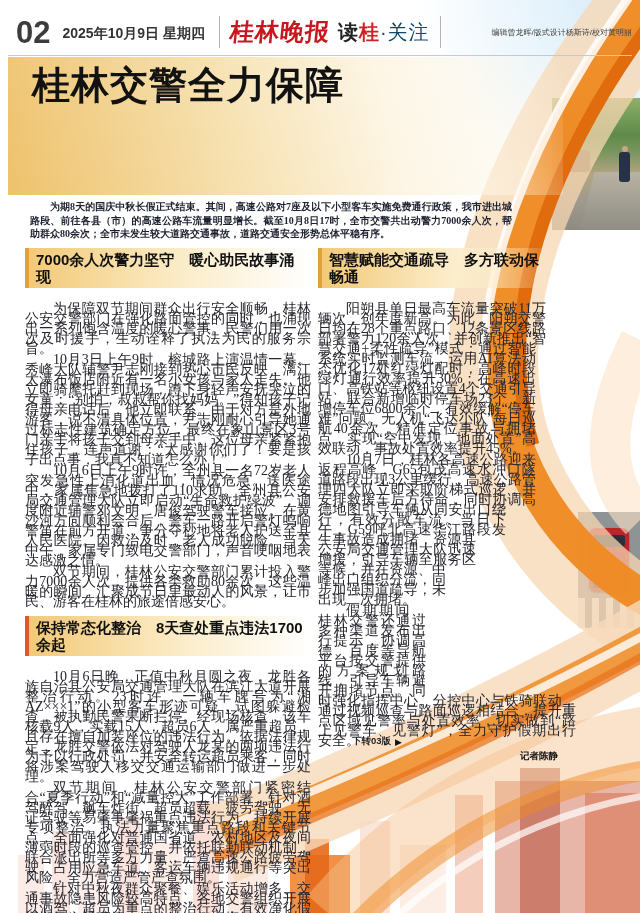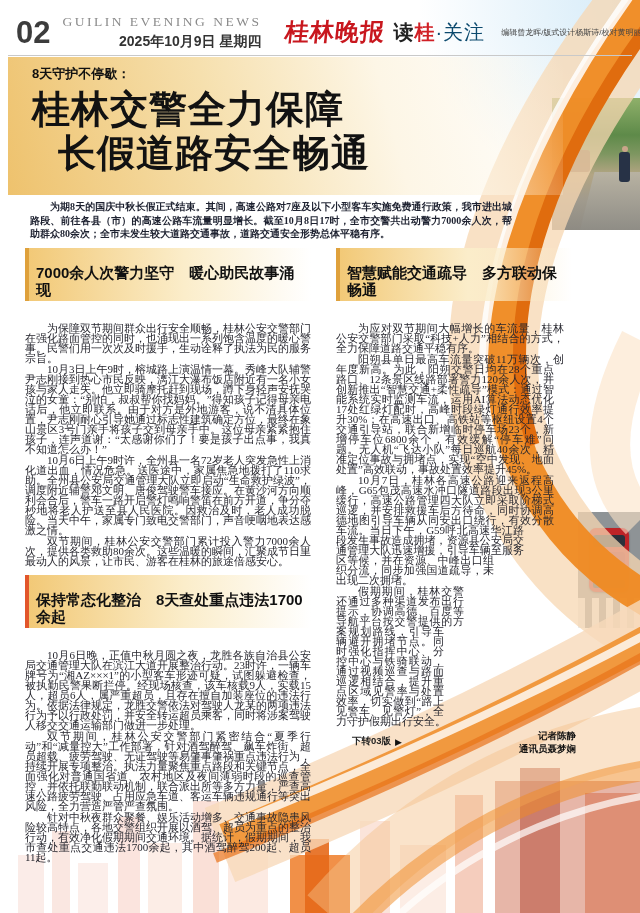--- a/index.html
+++ b/index.html
@@ -47,25 +47,25 @@
   .hl{font-size:38px;line-height:44px;font-weight:900;color:#121212;letter-spacing:1px;margin:0;}
   .hl.l2{margin-left:26px;}
   
   .lead{position:absolute;left:30px;top:200px;width:482px;z-index:3;
         font-family:"Liberation Serif","DejaVu Serif",serif;
         font-size:10px;line-height:13.5px;font-weight:bold;color:#1d2130;
         text-align:justify;text-indent:2em;margin:0;}
   
   .col{position:absolute;top:248px;z-index:3;}
   .col-left{left:25px;width:286px;}
-  .col-right{left:336px;width:258px;}
-  .sec-title{font-size:15px;font-weight:900;color:#101010;line-height:17px;padding:16px 6px 3px 7px;margin:0 0 22px 0;
+  .col-right{left:318px;width:258px;}
+  .sec-title{font-size:15px;font-weight:900;color:#101010;line-height:17px;padding:3px 6px 3px 7px;margin:0 0 16px 0;
      background:linear-gradient(to right,#f2c977 0%,#fbedca 55%,rgba(255,253,247,0) 100%);}
   .sec-title.gap{margin-top:9px;}
-  .bp{font-family:"Liberation Serif","DejaVu Serif",serif;font-size:11px;line-height:10px;color:#26262e;
+  .bp{font-family:"Liberation Serif","DejaVu Serif",serif;font-size:14px;line-height:10px;color:#26262e;
       text-align:justify;text-indent:2em;margin:0 0 1px 0;}
   .wrap-steps .step{float:right;clear:right;}
   .byline{font-family:"Liberation Serif","DejaVu Serif",serif;font-size:9.5px;font-weight:bold;color:#111;
           text-align:right;margin:4px 18px 10px 0;line-height:13px;}
   .turn-note{position:absolute;left:352px;top:735px;z-index:3;font-size:9.5px;font-weight:bold;color:#222;
              display:flex;align-items:center;gap:4px;}
   .turn-note .tri{font-size:9px;color:#111;}
 </style>
 </head>
 <body>
@@ -118,35 +118,32 @@
     <path d="M 230,825 C 400,757 570,680 730,588" stroke="#ffffff" stroke-width="8" fill="none" opacity="0.8"></path>
     <path d="M 215,858 C 385,790 555,712 715,615" stroke="#e8721a" stroke-width="10" fill="none" opacity="0.7"></path>
     <path d="M 330,915 C 430,800 560,740 700,730" stroke="#f5c18a" stroke-width="60" fill="none" opacity="0.45"></path>
     <path d="M 360,920 C 460,820 580,770 700,765" stroke="#ef8a22" stroke-width="20" fill="none" opacity="0.5"></path>
     <path d="M 395,918 C 480,840 590,795 700,790" stroke="#ffffff" stroke-width="7" fill="none" opacity="0.7"></path>
   </svg>
 
   <div class="masthead">
     <div class="mh-num">02</div>
     <div class="mh-en">
-      <div class="en">GUILIN EVENING NEWS</div>
       <div class="dt">2025年10月9日 星期四</div>
     </div>
     <div class="mh-div"></div>
     <div class="mh-logo">桂林晚报</div>
     <div class="mh-read"><span>读</span><span class="red">桂</span><span class="light">·关注</span></div>
     <div class="mh-div"></div>
     <div class="mh-credits">编辑曾龙晖/版式设计杨斯诗/校对黄明丽</div>
   </div>
   <div class="mh-rule"></div>
 
   <div class="headline-area">
-    <div class="kicker">8天守护不停歇：</div>
     <div class="hl">桂林交警全力保障</div>
-    <div class="hl l2">长假道路安全畅通</div>
   </div>
 
   <p class="lead">为期8天的国庆中秋长假正式结束。其间，高速公路对7座及以下小型客车实施免费通行政策，我市进出城路段、前往各县（市）的高速公路车流量明显增长。截至10月8日17时，全市交警共出动警力7000余人次，帮助群众80余次；全市未发生较大道路交通事故，道路交通安全形势总体平稳有序。</p>
 
   <div class="col col-left">
     <h2 class="sec-title" style="border-left:4px solid #dfa13c;">7000余人次警力坚守　暖心助民故事涌现</h2>
     <p class="bp">为保障双节期间群众出行安全顺畅，桂林公安交警部门在强化路面管控的同时，也涌现出一系列饱含温度的暖心警事。民警们用一次次及时援手，生动诠释了执法为民的服务宗旨。</p>
     <p class="bp">10月3日上午9时，榕城路上演温情一幕。秀峰大队辅警尹志刚接到热心市民反映，漓江大瀑布饭店附近有一名小女孩与家人走失。他立即骑摩托赶到现场，蹲下身轻声安抚哭泣的女童：“别怕，叔叔帮你找妈妈。”得知孩子记得母亲电话后，他立即联系。由于对方是外地游客，说不清具体位置，尹志刚耐心引导她通过标志性建筑确定方位，最终在象山景区3号门亲手将孩子交到母亲手中。这位母亲紧紧抱住孩子，连声道谢：“太感谢你们了！要是孩子出点事，我真不知道怎么办！”</p>
     <p class="bp">10月6日上午9时许，全州县一名72岁老人突发急性上消化道出血，情况危急。送医途中，家属焦急地拨打了110求助。全州县公安局交通管理大队立即启动“生命救护绿波”，调度附近辅警邓文明、唐俊驾驶警车接应。在黄沙河方向顺利会合后，警车一路开启警灯鸣响警笛在前方开道，争分夺秒地将老人护送至县人民医院。因救治及时，老人成功脱险。当天中午，家属专门致电交警部门，声音哽咽地表达感激之情。</p>
     <p class="bp">双节期间，桂林公安交警部门累计投入警力7000余人次，提供各类救助80余次。这些温暖的瞬间，汇聚成节日里最动人的风景，让市民、游客在桂林的旅途倍感安心。</p>
@@ -161,27 +158,25 @@
     <div class="wrap-steps">
       <div class="step" style="width:30px;height:38px;"></div>
       <div class="step" style="width:6px;height:50px;"></div>
       <div class="step" style="width:2px;height:90px;"></div>
       <div class="step" style="width:40px;height:30px;"></div>
       <div class="step" style="width:70px;height:30px;"></div>
       <div class="step" style="width:100px;height:30px;"></div>
       <div class="step" style="width:130px;height:40px;"></div>
       <div class="step" style="width:150px;height:80px;"></div>
     </div>
-    <p class="bp">为应对双节期间大幅增长的车流量，桂林公安交警部门采取“科技+人力”相结合的方式，全力保障道路交通平稳有序。</p>
     <p class="bp">阳朔县单日最高车流量突破11万辆次，创年度新高。为此，阳朔交警日均在28个重点路口、12条景区线路部署警力120余人次，并创新推出“智慧交通+柔性疏导”模式：通过智能系统实时监测车流，运用AI算法动态优化17处红绿灯配时，高峰时段绿灯通行效率提升30%；在高速出口、高铁站等枢纽设置4个交通引导站，联合新增临时停车场23个，新增停车位6800余个，有效缓解“停车难”问题。无人机“飞达小队”每日巡航40余次，精准定位事故与拥堵点，实现“空中发现、地面处置”高效联动，事故处置效率提升45%。</p>
     <p class="bp">10月7日，桂林各高速公路迎来返程高峰，G65包茂高速水冲口隧道路段出现3公里缓行，高速公路管理四大队立即采取阶梯式巡逻，并安排救援车后方待命，同时协调高德地图引导车辆从同安出口绕行，有效分散车流。当日下午，G59呼北高速华江路段发生事故造成拥堵，资源县公安局交通管理大队迅速增援，引导车辆至服务区等候，并在资源、中峰出口组织分流，同步加强国道疏导，未出现二次拥堵。</p>
     <p class="bp">假期期间，桂林交警还通过多种渠道发布出行提示，协调高德、百度等导航平台按交警提供的方案规划路线，引导车辆避开拥堵节点。同时强化指挥中心、分控中心与铁骑联动，通过视频巡查与路面巡逻相结合，提升重点区域见警率与处置效率，切实做到“路上见警车、见警灯”，全力守护假期出行安全。</p>
     <div class="byline">
       <div>记者陈静</div>
-      <div>通讯员聂梦娴</div>
     </div>
   </div>
 
   <div class="turn-note">
     <span>下转03版</span>
     <span class="tri">▶</span>
   </div>
 
 </div>
 

